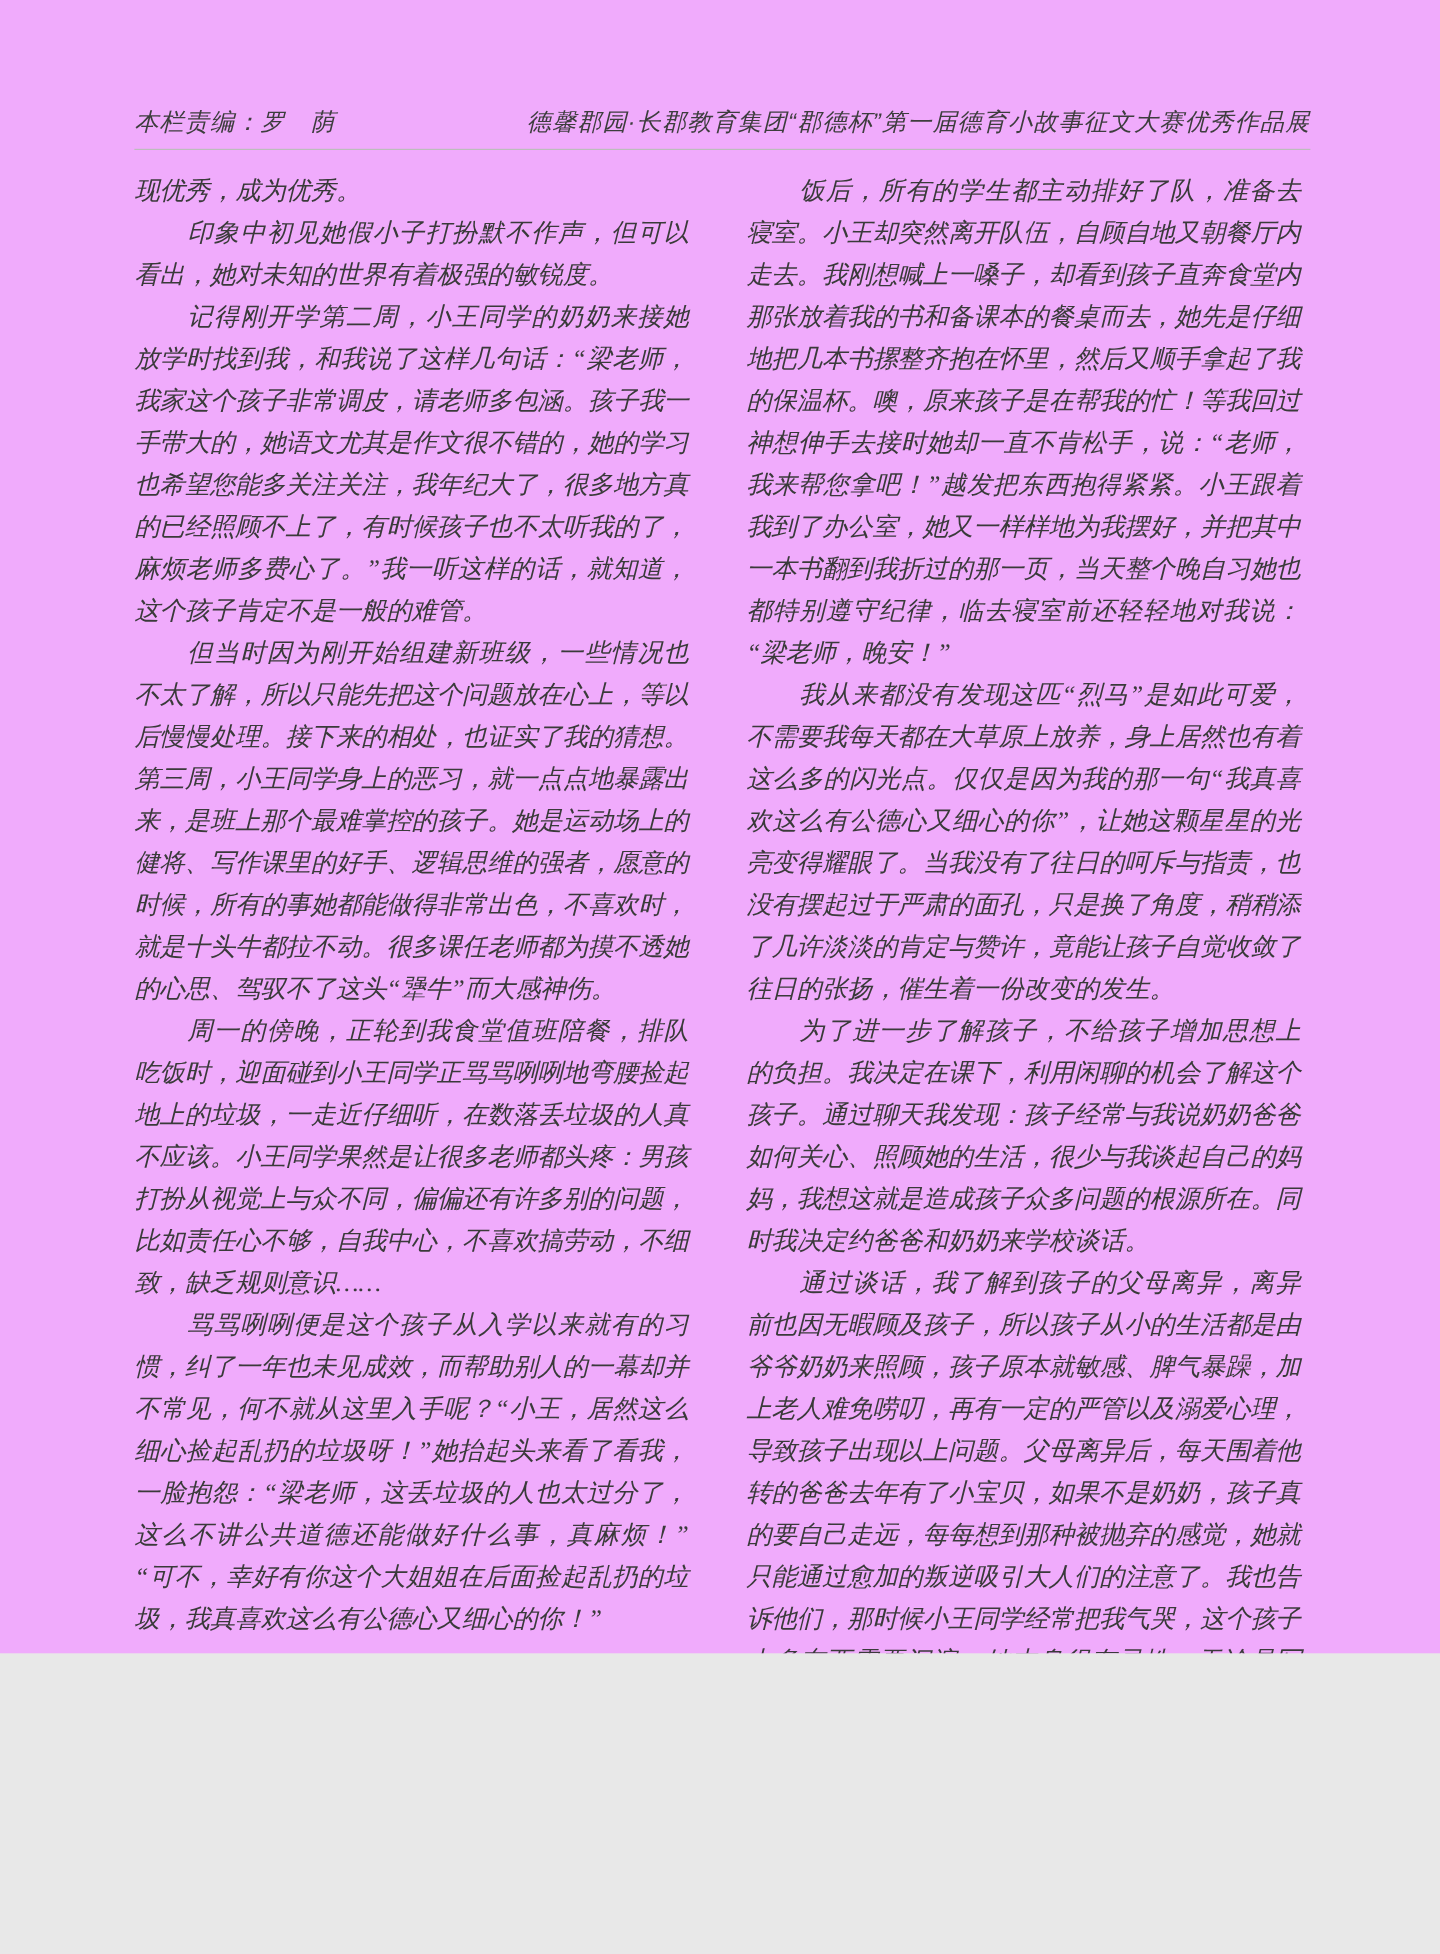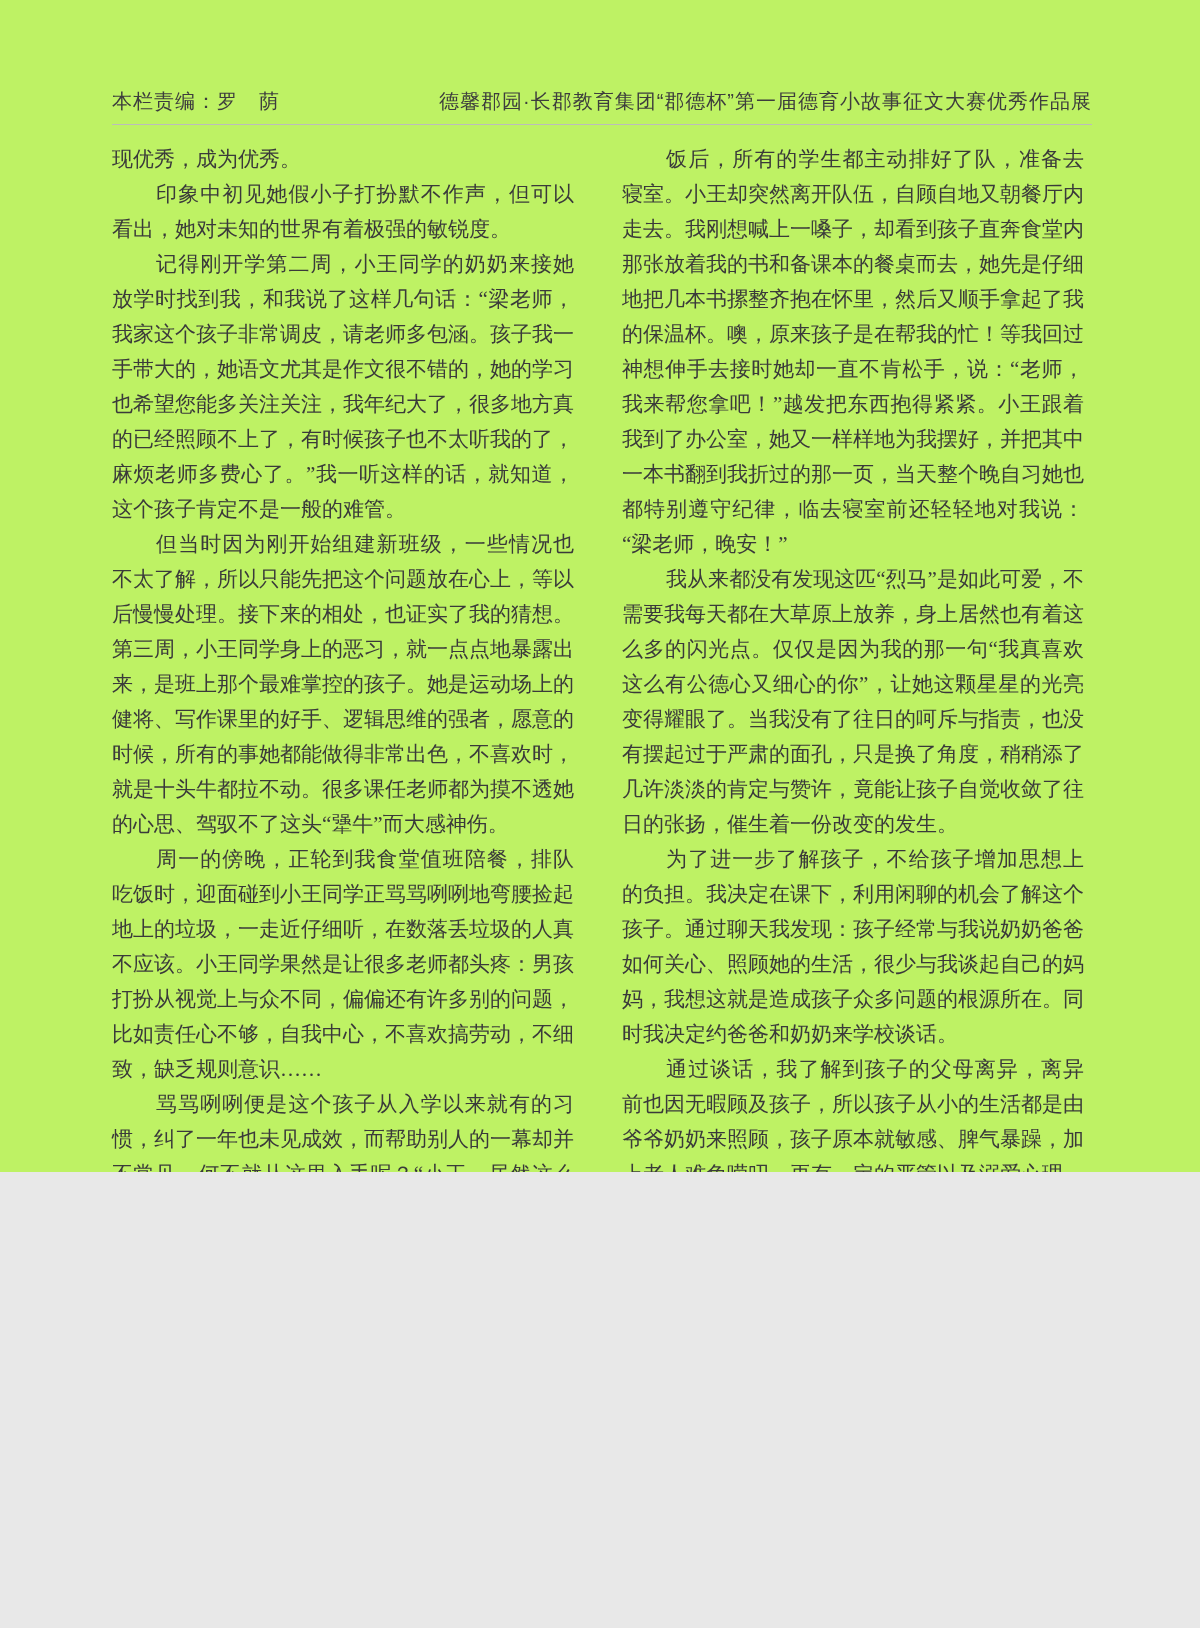--- a/index.html
+++ b/index.html
@@ -1,23 +1,24 @@
 <!DOCTYPE html>
 <html lang="zh"><head>
 <meta charset="utf-8">
 <style>
   html, body { margin: 0; padding: 0; background: #e8e8e8; }
   .page {
     position: relative;
     width: 1200px;
-    height: 1172px;
+    height: 1378px;
     margin: 0 auto;
-    background: #bef264;
+    background: #f0abfc;
     overflow: hidden;
     box-sizing: border-box;
+    font-style: italic;
   }
   
   .page-header {
     position: absolute;
     top: 88px;
     left: 112px;
     right: 108px;
     display: flex;
     justify-content: space-between;
     align-items: baseline;

